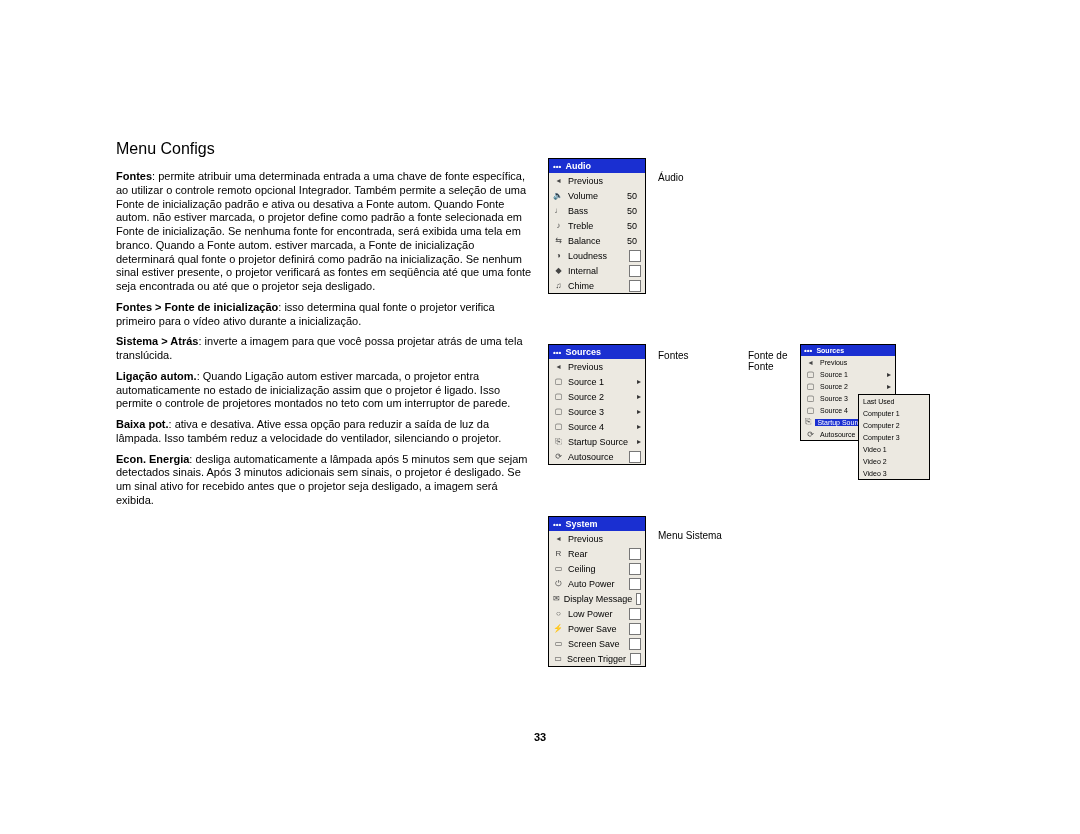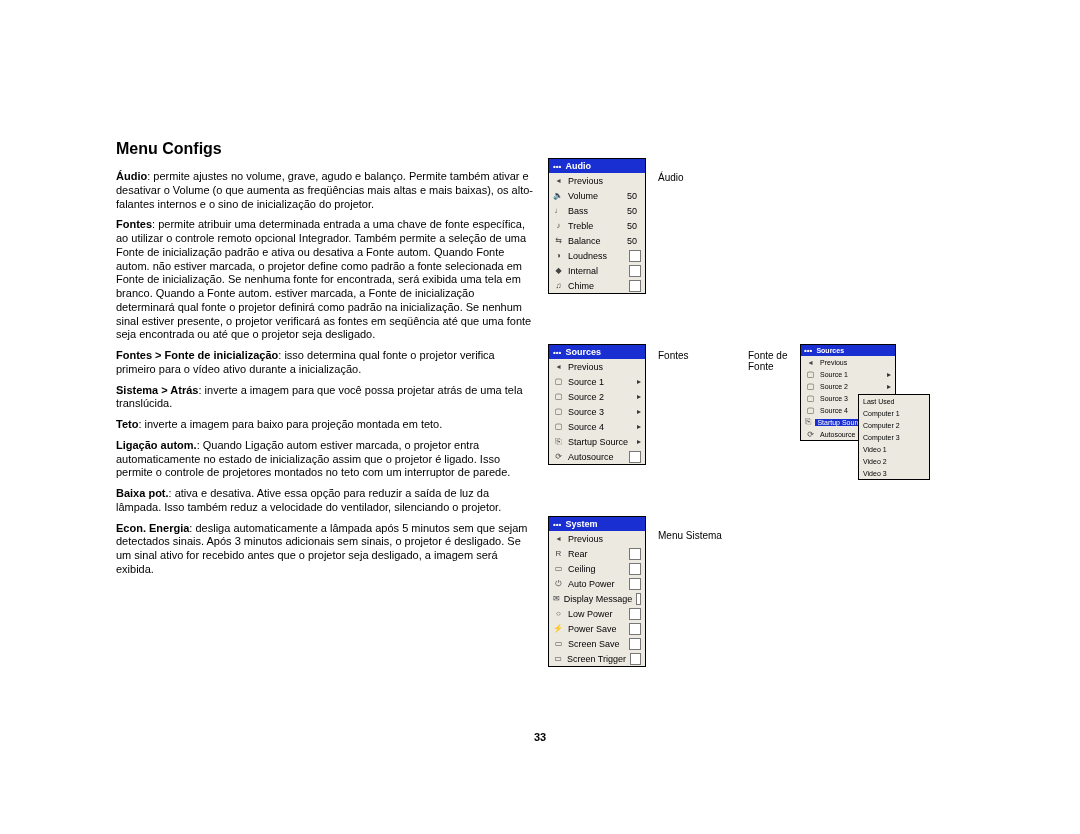--- a/index.html
+++ b/index.html
@@ -13,21 +13,21 @@
     color: #000;
   }
   .page {
     position: absolute;
     left: 116px;
     top: 140px;
     width: 850px;
   }
   .page-title {
     font-size: 16px;
-    font-weight: bold;
+    font-weight: normal;
     margin-bottom: 12px;
   }
   .body-text {
     width: 420px;
     font-size: 11px;
     line-height: 1.25;
   }
   .body-text p {
     margin: 0 0 7px 0;
   }
@@ -129,25 +129,23 @@
   #menu-system  { left: 548px; top: 516px; width: 96px; }
   #cap-system   { left: 658px; top: 530px; }
 </style>
 </head>
 <body>
 
 <div class="page">
   <div class="page-title">Menu Configs</div>
 
   <div class="body-text">
-    <p><span class="lead">Áudio</span><span>: permite ajustes no volume, grave, agudo e balanço. Permite também ativar e desativar o Volume (o que aumenta as freqüências mais altas e mais baixas), os alto-falantes internos e o sino de inicialização do projetor.</span></p>
     <p><span class="lead">Fontes</span><span>: permite atribuir uma determinada entrada a uma chave de fonte específica, ao utilizar o controle remoto opcional Integrador. Também permite a seleção de uma Fonte de inicialização padrão e ativa ou desativa a Fonte autom. Quando Fonte autom. não estiver marcada, o projetor define como padrão a fonte selecionada em Fonte de inicialização. Se nenhuma fonte for encontrada, será exibida uma tela em branco. Quando a Fonte autom. estiver marcada, a Fonte de inicialização determinará qual fonte o projetor definirá como padrão na inicialização. Se nenhum sinal estiver presente, o projetor verificará as fontes em seqüência até que uma fonte seja encontrada ou até que o projetor seja desligado.</span></p>
     <p><span class="lead">Fontes &gt; Fonte de inicialização</span><span>: isso determina qual fonte o projetor verifica primeiro para o vídeo ativo durante a inicialização.</span></p>
     <p><span class="lead">Sistema &gt; Atrás</span><span>: inverte a imagem para que você possa projetar atrás de uma tela translúcida.</span></p>
-    <p><span class="lead">Teto</span><span>: inverte a imagem para baixo para projeção montada em teto.</span></p>
     <p><span class="lead">Ligação autom.</span><span>: Quando Ligação autom estiver marcada, o projetor entra automaticamente no estado de inicialização assim que o projetor é ligado. Isso permite o controle de projetores montados no teto com um interruptor de parede.</span></p>
     <p><span class="lead">Baixa pot.</span><span>: ativa e desativa. Ative essa opção para reduzir a saída de luz da lâmpada. Isso também reduz a velocidade do ventilador, silenciando o projetor.</span></p>
     <p><span class="lead">Econ. Energia</span><span>: desliga automaticamente a lâmpada após 5 minutos sem que sejam detectados sinais. Após 3 minutos adicionais sem sinais, o projetor é desligado. Se um sinal ativo for recebido antes que o projetor seja desligado, a imagem será exibida.</span></p>
   </div>
 </div>
 
 <div id="menu-audio" class="menu">
   <div class="hdr">
       <span class="dots">•••</span>
       <span>Audio</span>

